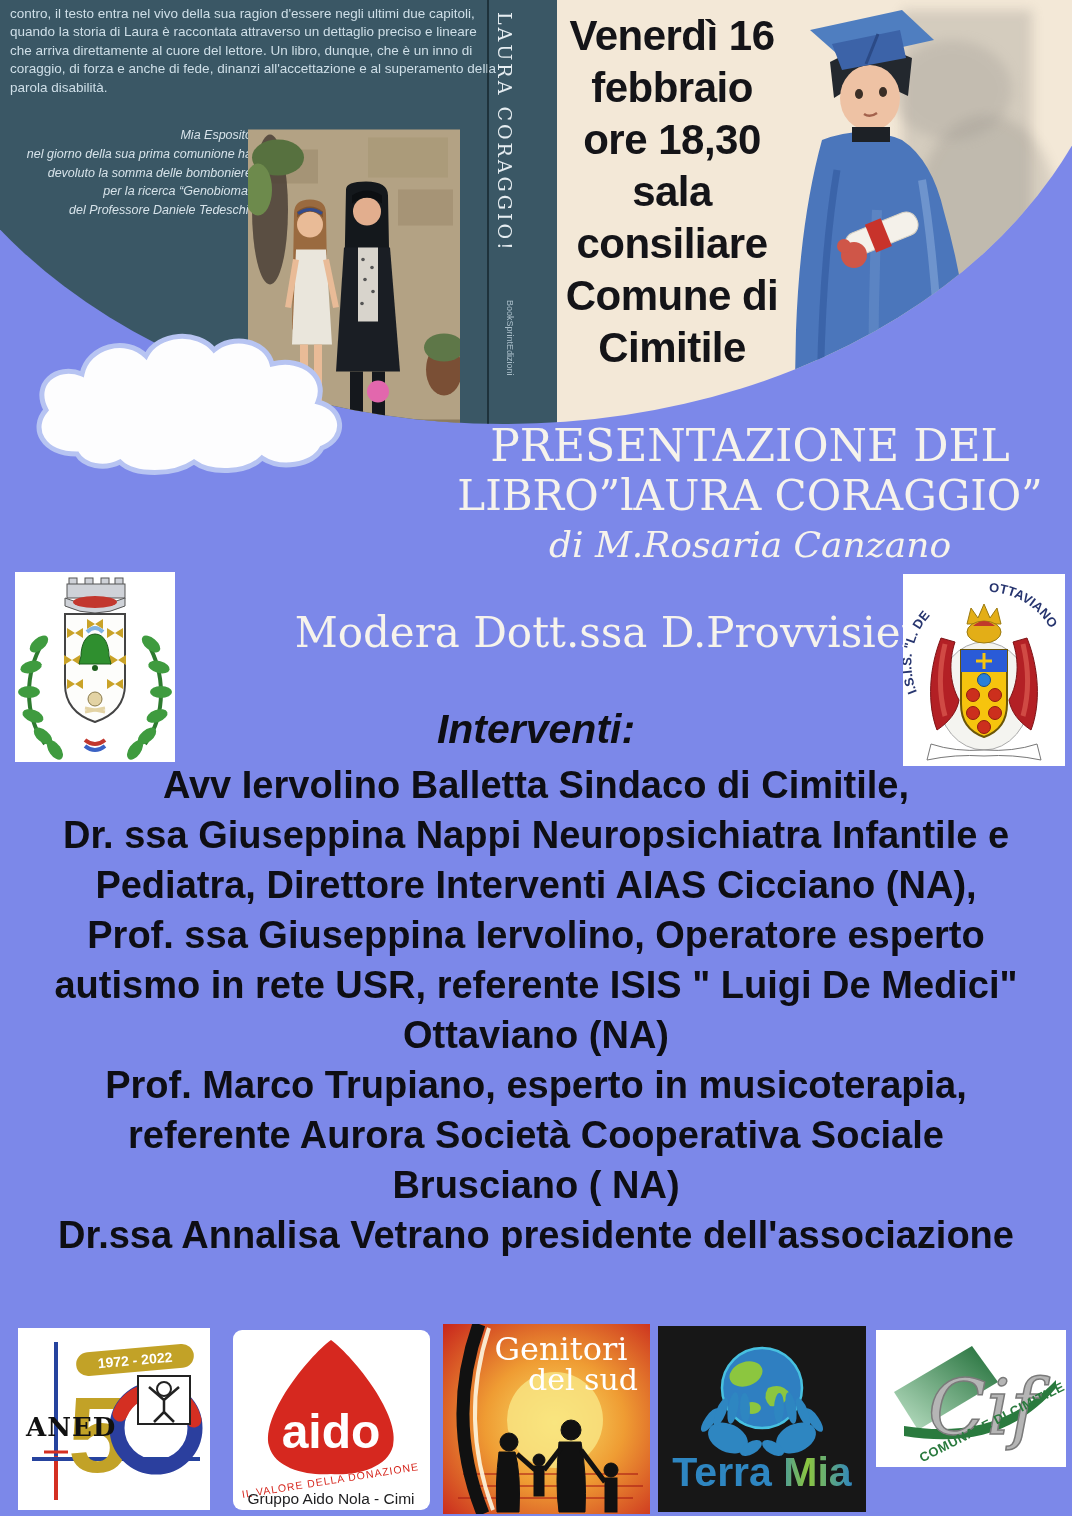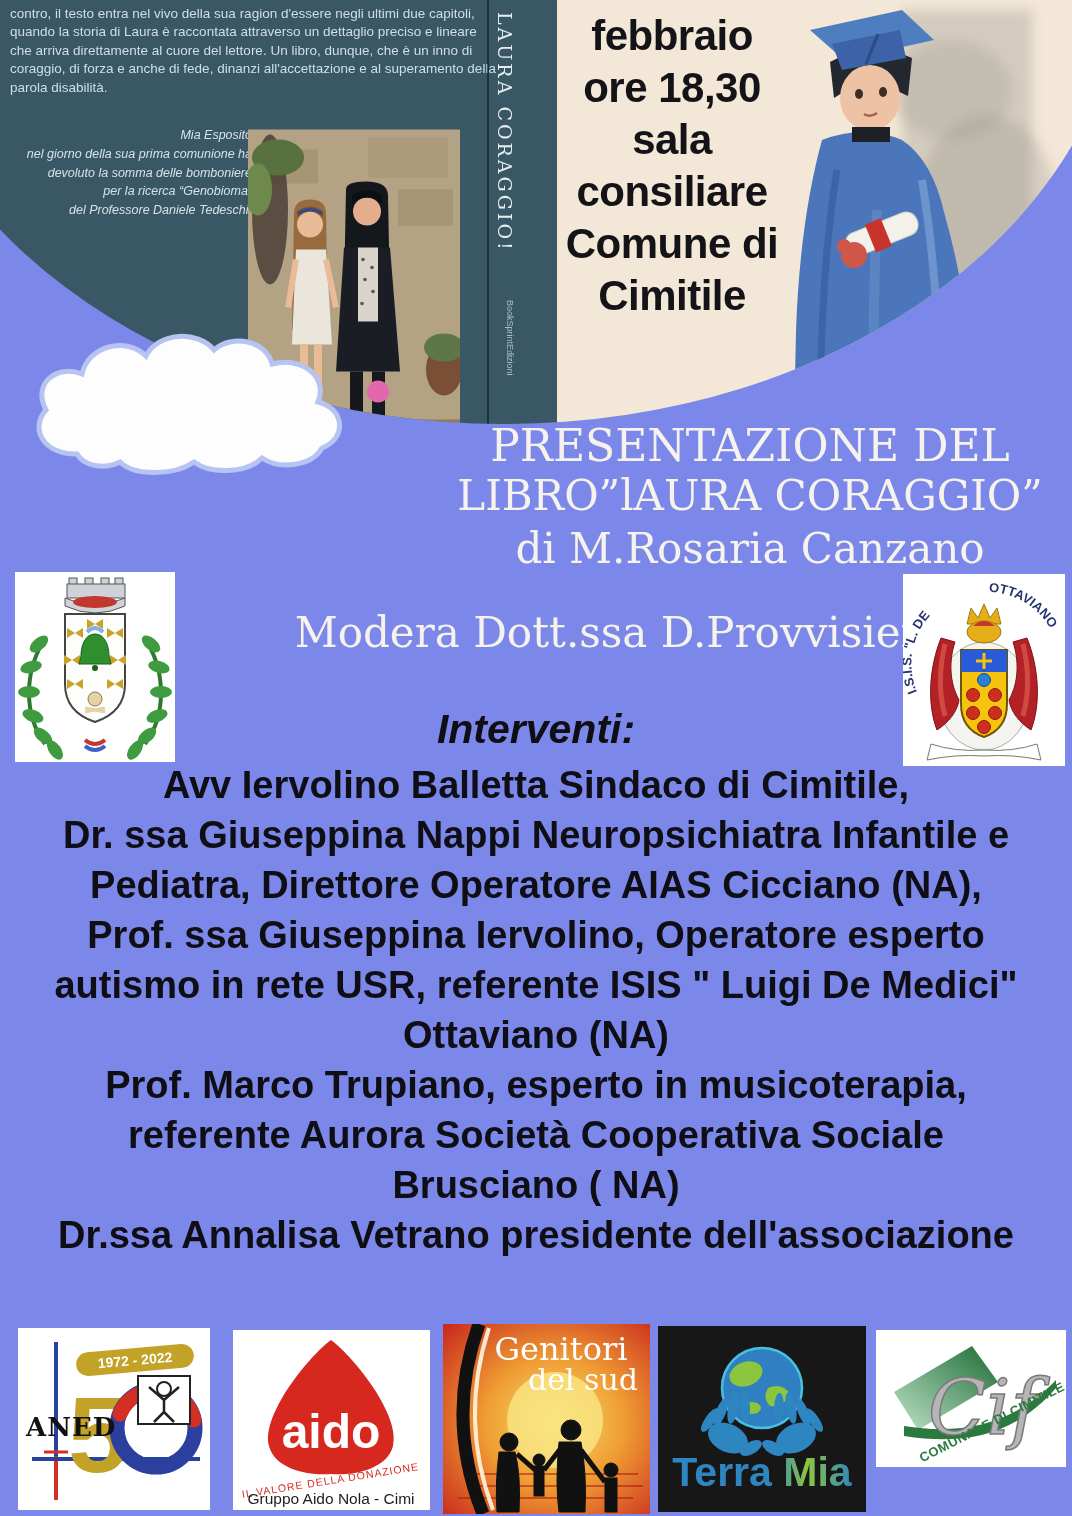--- a/index.html
+++ b/index.html
@@ -25,39 +25,39 @@
          font-weight:800;font-size:42px;line-height:52px;color:#141418;letter-spacing:-.5px;}
   .child-art{position:absolute;left:782px;top:0;width:290px;height:430px;}
 
   .cloud{position:absolute;left:22px;top:326px;width:362px;height:152px;}
 
   
   .title-block{position:absolute;left:430px;top:420px;width:640px;text-align:center;
          color:#f6f3ec;font-family:"DejaVu Serif",serif;}
   .title-l1{font-size:44px;line-height:1.16;}
   .title-l2{font-size:42px;line-height:1.18;}
-  .title-l3{font-size:42px;line-height:1.32;}
+  .title-l3{font-size:36px;line-height:1.32;font-style:italic;}
   .moderator{position:absolute;left:156px;top:608px;width:790px;text-align:right;
          font-family:"DejaVu Serif",serif;font-size:42px;color:#f6f3ec;}
 
   
   .crest{position:absolute;background:#fff;}
   .crest-left{left:15px;top:572px;width:160px;height:190px;}
   .crest-right{left:903px;top:574px;width:162px;height:192px;}
 
   
   .interventi{position:absolute;left:0;top:706px;width:1072px;text-align:center;
          font-size:41px;font-weight:800;color:#0e0e14;font-style:italic;}
   .speakers{position:absolute;left:14px;top:760px;width:1044px;text-align:center;
          font-size:38px;font-weight:800;color:#0e0e14;line-height:50px;}
 
   
   .logo{position:absolute;background:#fff;overflow:hidden;}
   .logo-aned{left:18px;top:1328px;width:192px;height:182px;}
-  .logo-aido{left:233px;top:1330px;width:197px;height:180px;}
+  .logo-aido{left:233px;top:1330px;width:197px;height:180px;border-radius:9px;}
   .logo-genitori{left:443px;top:1324px;width:207px;height:190px;background:#c8251c;}
   .logo-terra{left:658px;top:1326px;width:208px;height:186px;background:#171717;}
   .logo-cif{left:876px;top:1330px;width:190px;height:137px;}
   svg{display:block;}
 </style>
 </head>
 <body>
 
 <div class="poster">
 
@@ -110,20 +110,21 @@
       </svg>
 
       <div class="spine-line"></div>
       <div class="spine-title">LAURA CORAGGIO!</div>
       <div class="publisher">BookSprintEdizioni</div>
     </div>
 
     <div class="cream"></div>
 
     <div class="event">
+      <div>Venerdì 16</div>
       <div>febbraio</div>
       <div>ore 18,30</div>
       <div>sala</div>
       <div>consiliare</div>
       <div>Comune di</div>
       <div>Cimitile</div>
     </div>
 
     <svg class="child-art" viewBox="0 0 290 430">
       <defs>
@@ -248,21 +249,21 @@
     <circle cx="70" cy="139" r="6.5" fill="#cc2f1d" stroke="#8e1d10"></circle>
     <circle cx="92" cy="139" r="6.5" fill="#cc2f1d" stroke="#8e1d10"></circle>
     <circle cx="81" cy="153" r="6.5" fill="#cc2f1d" stroke="#8e1d10"></circle>
     <path d="M28,170 Q52,178 81,176 Q110,178 134,170 L138,186 Q110,180 81,182 Q52,180 24,186 Z" fill="#fff" stroke="#777"></path>
   </svg>
 
   <div class="interventi">Interventi:</div>
   <div class="speakers">
     <div>Avv Iervolino Balletta Sindaco di Cimitile,</div>
     <div>Dr. ssa Giuseppina Nappi Neuropsichiatra Infantile e</div>
-    <div>Pediatra, Direttore Operatore AIAS Cicciano (NA),</div>
+    <div>Pediatra, Direttore Interventi AIAS Cicciano (NA),</div>
     <div>Prof. ssa Giuseppina Iervolino, Operatore esperto</div>
     <div>autismo in rete USR, referente ISIS " Luigi De Medici"</div>
     <div>Ottaviano (NA)</div>
     <div>Prof. Marco Trupiano, esperto in musicoterapia,</div>
     <div>referente Aurora Società Cooperativa Sociale</div>
     <div>Brusciano ( NA)</div>
     <div>Dr.ssa Annalisa Vetrano presidente dell'associazione</div>
   </div>
 
   <div class="logo logo-aned">

